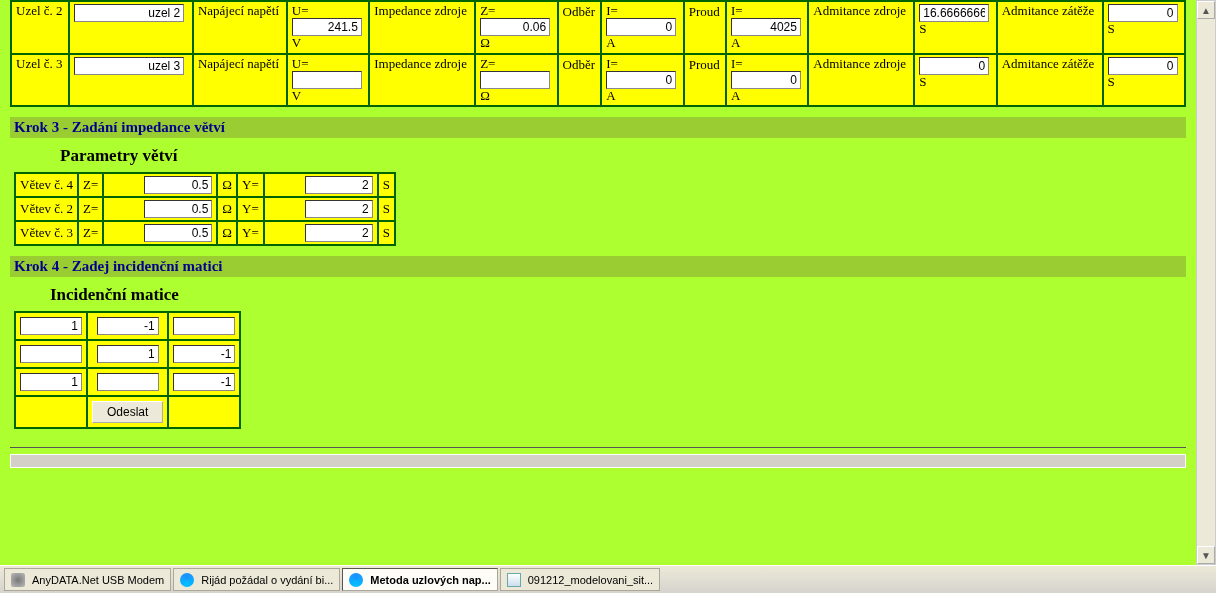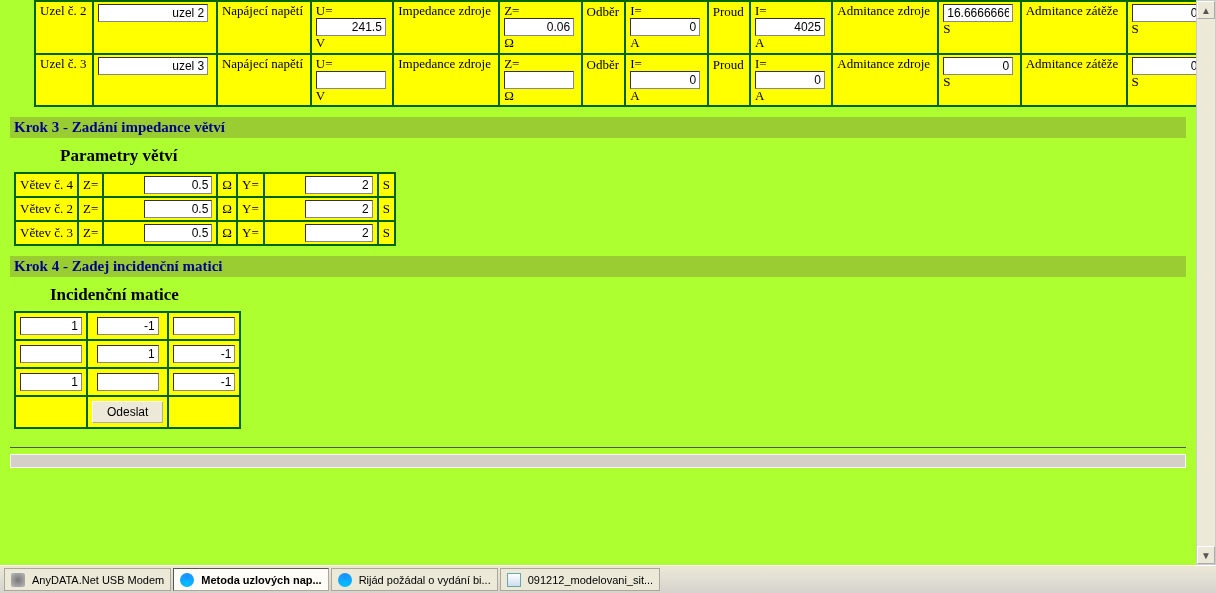--- a/index.html
+++ b/index.html
@@ -94,21 +94,20 @@
     font-weight: bold;
     font-size: 17px;
     margin: 4px 0 6px 50px;
   }
   table.nodes {
     border-collapse: separate;
     border-spacing: 2px;
     background: #006400;
     width: 100%;
     margin-top: 0;
-    margin-left: 24px;
   }
   table.nodes td {
     background: #ffff00;
     padding: 2px 4px;
     vertical-align: top;
     font-size: 13px;
   }
   table.branches {
     border-collapse: separate;
     border-spacing: 2px;
@@ -388,26 +387,26 @@
   <div class="scrollbar">
     <div class="arrow up">▲</div>
     <div class="arrow down">▼</div>
   </div>
 
   <div class="taskbar">
     <div class="task">
       <span class="ticon modem"></span>
       <span>AnyDATA.Net USB Modem</span>
     </div>
+    <div class="task">
+      <span class="ticon ie"></span>
+      <span>Rijád požádal o vydání bi...</span>
+    </div>
     <div class="task active">
       <span class="ticon ie"></span>
       <span>Metoda uzlových nap...</span>
-    </div>
-    <div class="task">
-      <span class="ticon ie"></span>
-      <span>Rijád požádal o vydání bi...</span>
     </div>
     <div class="task">
       <span class="ticon doc"></span>
       <span>091212_modelovani_sit...</span>
     </div>
   </div>
 </div>
 
 </body></html>

